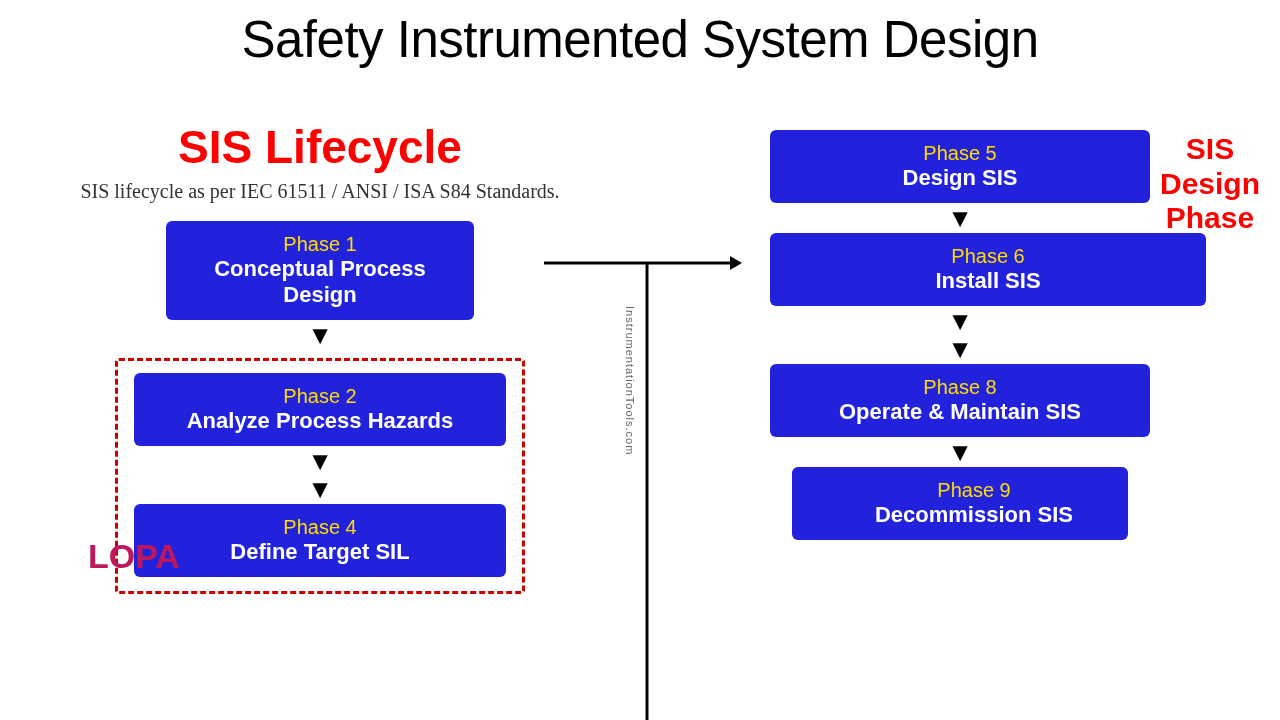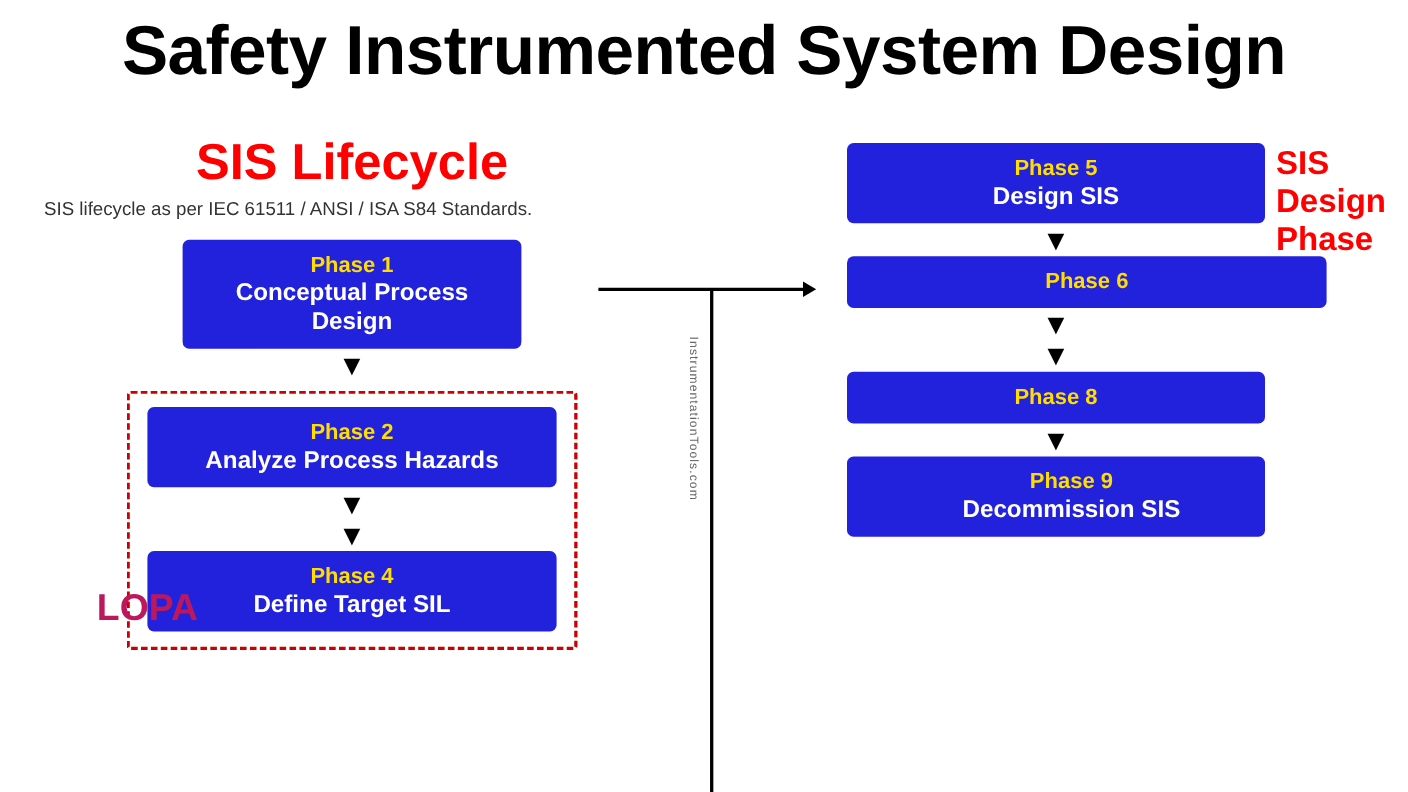--- a/index.html
+++ b/index.html
@@ -7,22 +7,22 @@
       width: 1280px;
       height: 720px;
       background: #ffffff;
       font-family: Arial, sans-serif;
       overflow: hidden;
       position: relative;
     }
 
     .main-title {
       text-align: center;
-      font-size: 63px;
-      font-weight: 700;
+      font-size: 51px;
+      font-weight: 400;
       color: #000000;
       padding-top: 12px;
       letter-spacing: -0.5px;
       line-height: 1.1;
     }
 
     .left-panel {
       position: absolute;
       left: 40px;
       top: 120px;
@@ -31,39 +31,40 @@
 
     .sis-lifecycle-title {
       font-size: 46px;
       font-weight: 900;
       color: #ff0000;
       text-align: center;
       margin-bottom: 6px;
     }
 
     .lifecycle-subtitle {
-      font-size: 17px;
+      font-size: 20px;
       color: #333;
-      text-align: left;
+      text-align: center;
       margin-bottom: 18px;
+      font-family: Liberation Serif, serif;
     }
 
     .phase-box {
       background: #2222dd;
       color: white;
       border-radius: 6px;
       text-align: center;
       padding: 12px 16px;
       margin: 0 auto;
       width: 308px;
     }
 
     .phase-label {
       font-size: 20px;
-      font-weight: 700;
+      font-weight: 400;
       color: #ffdd00;
     }
 
     .phase-desc {
       font-size: 22px;
       font-weight: 700;
       color: #ffffff;
     }
 
     .arrow-down {
@@ -102,21 +103,21 @@
       width: 380px;
     }
 
     .sis-design-label {
       position: absolute;
       right: 20px;
       top: 132px;
       font-size: 30px;
       font-weight: 900;
       color: #ff0000;
-      text-align: left;
+      text-align: center;
       line-height: 1.15;
     }
 
     
     .watermark {
       position: absolute;
       left: 630px;
       top: 300px;
       font-size: 11px;
       color: #666;
@@ -173,31 +174,33 @@
 <div class="right-panel">
 
   <div class="phase-box" style="width:380px;">
     <div class="phase-label">Phase 5</div>
     <div class="phase-desc">Design SIS</div>
   </div>
   <div class="arrow-down" style="width:380px;">▼</div>
 
   <div class="phase-box" style="width:436px;">
     <div class="phase-label">Phase 6</div>
+    <div class="phase-desc">Install SIS</div>
   </div>
   <div class="arrow-down" style="width:380px;">▼</div>
 
   <div class="arrow-down" style="width:380px;">▼</div>
 
   <div class="phase-box" style="width:380px;">
     <div class="phase-label">Phase 8</div>
-  </div>
-  <div class="arrow-down" style="width:380px;">▼</div>
-
-  <div class="phase-box" style="width:380px;padding-left:44px;">
+    <div class="phase-desc">Operate &amp; Maintain SIS</div>
+  </div>
+  <div class="arrow-down" style="width:380px;">▼</div>
+
+  <div class="phase-box" style="width:336px;padding-left:44px;">
     <div class="phase-label">Phase 9</div>
     <div class="phase-desc">Decommission SIS</div>
   </div>
 </div>
 
 <div class="sis-design-label">SIS<br>Design<br>Phase</div>
 
 <div class="watermark">InstrumentationTools.com</div>
 
 </body></html>

